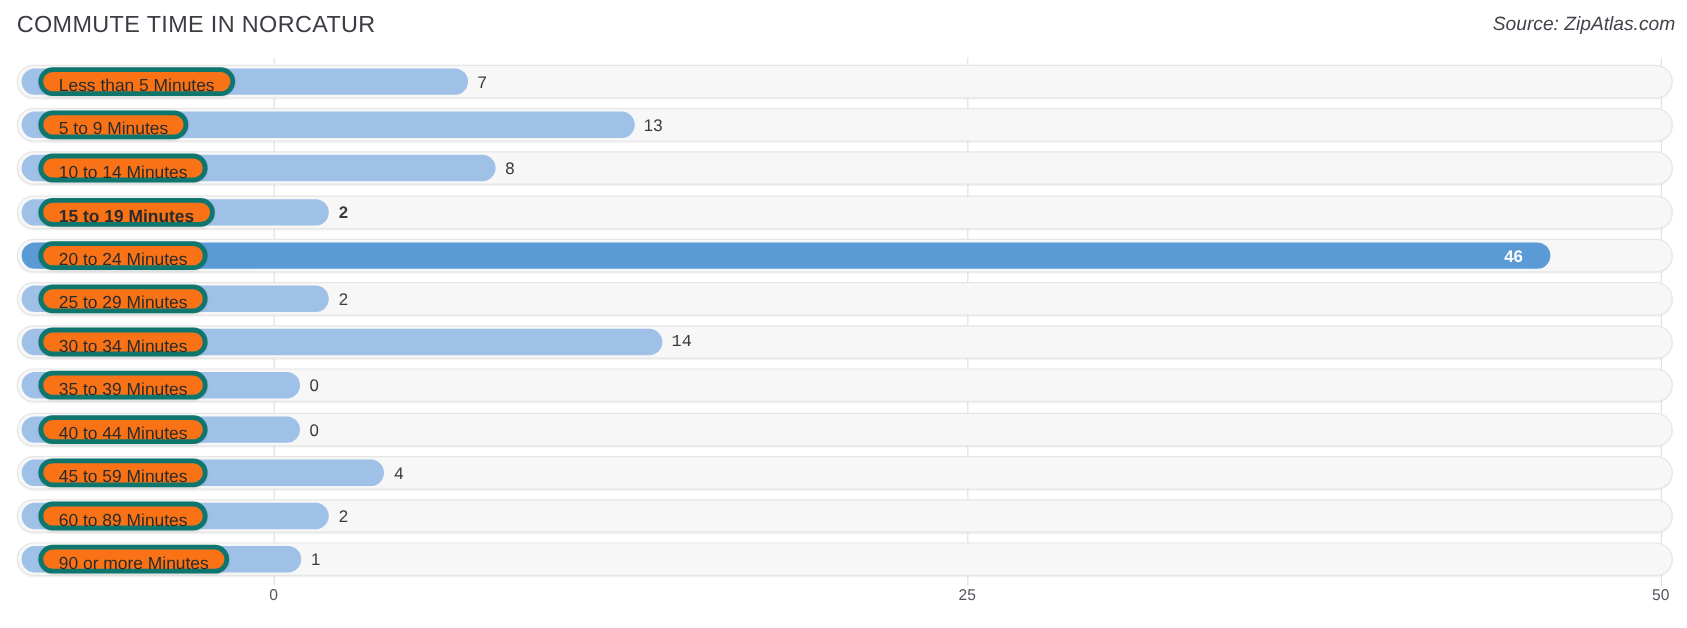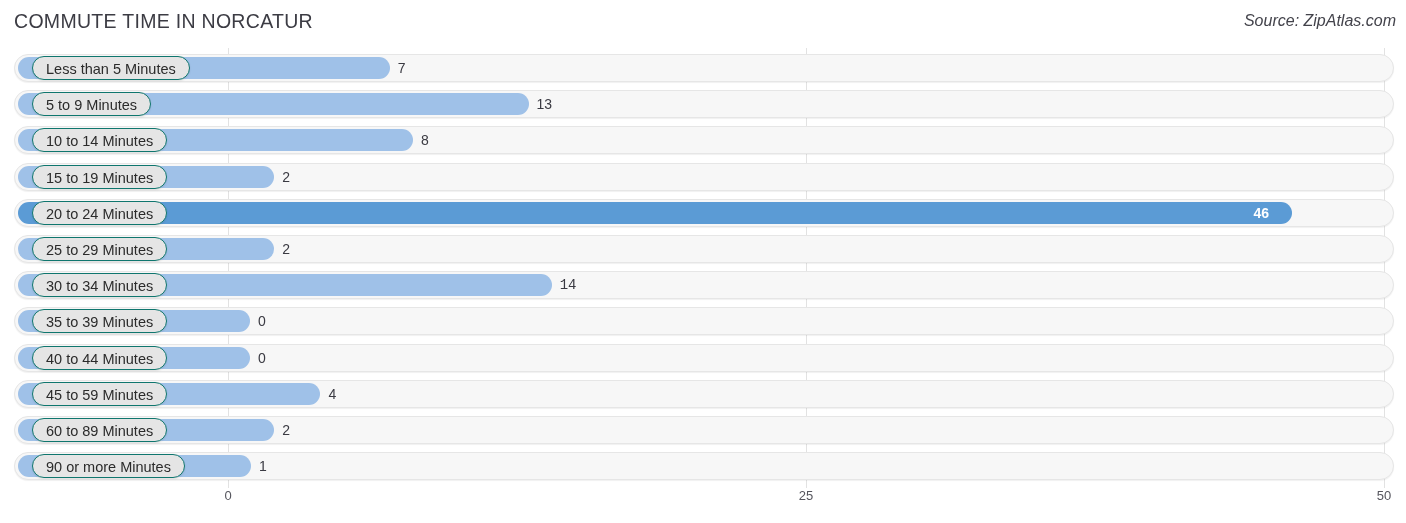--- a/index.html
+++ b/index.html
@@ -109,22 +109,22 @@
   }
 
   
   .label-pill {
     position: absolute;
     left: 18px;
     top: 2px;
     height: 24px;
     line-height: 24px;
     padding: 0 13px;
-    background: #e5e5e5;
-    border: 1px solid #0f766e;
+    background: #f97316;
+    border: 4px solid #0f766e;
     border-radius: 13px;
     font-size: 14.5px;
     color: #2b2b2b;
     white-space: nowrap;
     box-sizing: border-box;
     box-shadow: 0 1px 2px rgba(0,0,0,0.10);
   }
 
   
   .value-out {
@@ -192,21 +192,21 @@
           <div class="bar" style="left: 4px; width: 510.56px;"></div>
           <div class="label-pill">5 to 9 Minutes</div>
           <div class="value-out" style="left: 522.56px;">13</div>
         </div>
         <div class="row" style="top: 78.4px;">
           <div class="track"></div>
           <div class="bar" style="left: 4px; width: 394.96px;"></div>
           <div class="label-pill">10 to 14 Minutes</div>
           <div class="value-out" style="left: 406.96px;">8</div>
         </div>
-        <div class="row" style="top: 114.6px;">
+        <div class="row" style="top: 114.6px; font-weight: bold;">
           <div class="track"></div>
           <div class="bar" style="left: 4px; width: 256.24px;"></div>
           <div class="label-pill">15 to 19 Minutes</div>
           <div class="value-out" style="left: 268.24px;">2</div>
         </div>
         <div class="row" style="top: 150.8px;">
           <div class="track"></div>
           <div class="bar is-max" style="left: 4px; width: 1273.52px;"></div>
           <div class="label-pill">20 to 24 Minutes</div>
           <div class="value-in" style="left: 1239.52px;">46</div>

